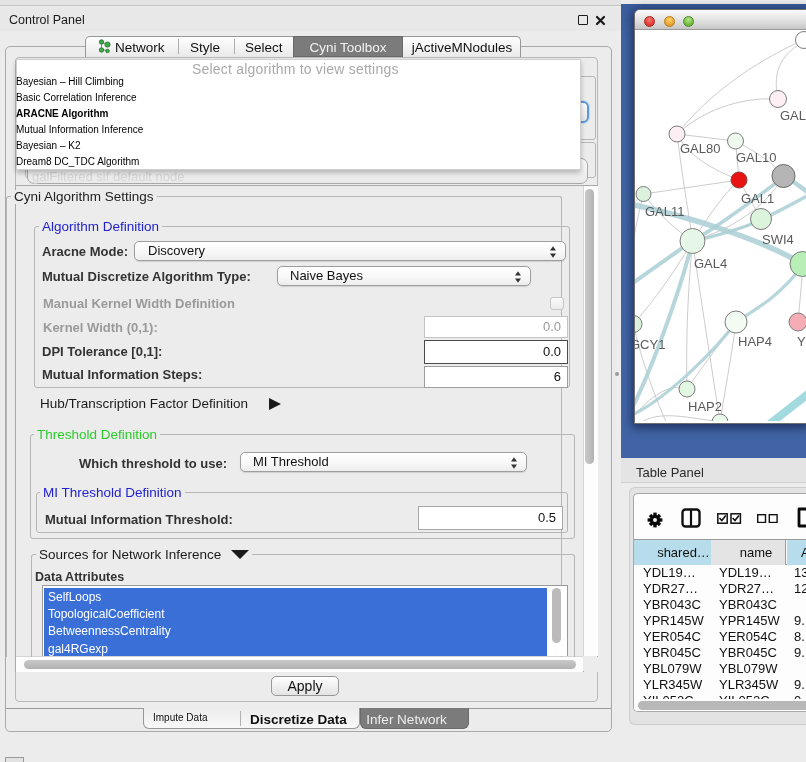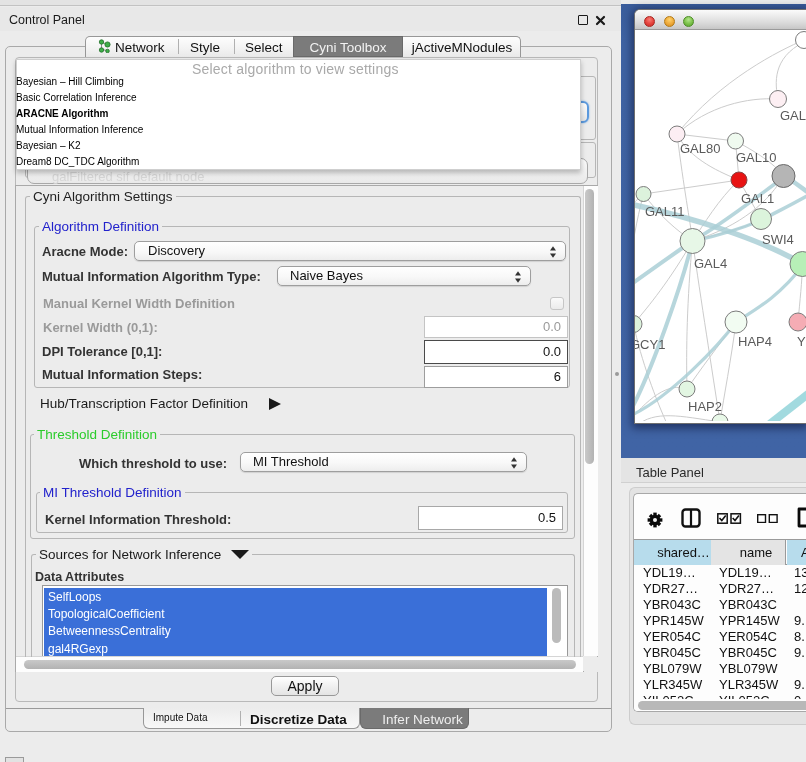--- a/index.html
+++ b/index.html
@@ -52,47 +52,47 @@
 <div class="abs" style="left:115px;top:40px;font-size:13.5px;color:#111;">Network</div>
 <div class="abs" style="left:190px;top:40px;font-size:13.5px;color:#111;">Style</div>
 <div class="abs" style="left:245px;top:40px;font-size:13.5px;color:#111;">Select</div>
 <div class="abs" style="left:293px;top:40px;width:110px;text-align:center;font-size:13.5px;color:#f2f2f2;">Cyni Toolbox</div>
 <div class="abs" style="left:403px;top:40px;width:118px;text-align:center;font-size:13.5px;color:#111;">jActiveMNodules</div>
 
 <div class="abs" style="left:25px;top:76px;width:571px;height:64px;border:1px solid #b6b6b6;border-radius:3px;"></div>
 <div class="abs" style="left:575px;top:101px;width:14px;height:22px;border:2.5px solid #5b99dd;border-radius:6px;background:linear-gradient(#fdfdfd,#e6e6e6);box-shadow:0 0 2px #7fb0e4;"></div>
 <div class="abs" style="left:25px;top:142px;width:571px;height:36px;border:1px solid #b6b6b6;border-radius:3px;"></div>
 <div class="abs" style="left:27px;top:158px;width:561px;height:26px;border:1px solid #a8a8a8;border-radius:7px;background:linear-gradient(#fbfbfb,#e9e9e9);"></div>
-<div class="abs" style="left:52px;top:169px;font-size:13px;color:#d6d6d6;">galFiltered sif default node</div>
+<div class="abs" style="left:32px;top:169px;font-size:13px;color:#d6d6d6;">galFiltered sif default node</div>
 
 <div class="abs" style="left:15px;top:185px;width:583px;height:487px;border:1px solid #a9a9a9;background:#ececec;"></div>
 
 <div class="abs" style="left:583px;top:186px;width:15px;height:470px;background:#fdfdfd;border-left:1px solid #d5d5d5;"></div>
 <div class="abs" style="left:585px;top:189px;width:9px;height:275px;background:linear-gradient(90deg,#c9c9c9,#b2b2b2);border-radius:5px;"></div>
 
 <div class="abs" style="left:16px;top:656px;width:567px;height:16px;background:#fdfdfd;border-top:1px solid #d5d5d5;"></div>
 <div class="abs" style="left:24px;top:660px;width:552px;height:9px;background:linear-gradient(#c9c9c9,#b2b2b2);border-radius:5px;"></div>
 <div class="abs" style="left:584px;top:657px;width:14px;height:15px;background:#ececec;"></div>
 
-<div class="gbox" style="left:25px;top:196px;width:556px;height:461px;border-radius:3px 3px 0 0;border-bottom:none;">
+<div class="gbox" style="left:6px;top:196px;width:556px;height:461px;border-radius:3px 3px 0 0;border-bottom:none;">
   <div class="gtit" style="left:4px;color:#222;">Cyni Algorithm Settings</div>
 </div>
 
 <div class="gbox" style="left:34px;top:226px;width:536px;height:162px;">
   <div class="gtit" style="left:4px;color:#2222cc;">Algorithm Definition</div>
 </div>
 <div class="abs lbl" style="left:42px;top:244px;">Aracne Mode:</div>
 <div class="combo" style="left:134px;top:241px;width:432px;">
   <span style="margin-left:13px;">Discovery</span>
   <svg class="arr" viewBox="0 0 10 12">
       <path d="M5 0.2 L8 4.4 L2 4.4 Z" fill="#333"></path>
       <path d="M5 11.8 L8 7.6 L2 7.6 Z" fill="#333"></path>
     </svg>
 </div>
-<div class="abs lbl" style="left:42px;top:269px;">Mutual Information Algorithm Type:</div>
+<div class="abs lbl" style="left:42px;top:269px;">Mutual Discretize Algorithm Type:</div>
 <div class="combo" style="left:277px;top:266px;width:254px;">
   <span style="margin-left:12px;">Naive Bayes</span>
   <svg class="arr" viewBox="0 0 10 12">
       <path d="M5 0.2 L8 4.4 L2 4.4 Z" fill="#333"></path>
       <path d="M5 11.8 L8 7.6 L2 7.6 Z" fill="#333"></path>
     </svg>
 </div>
 <div class="abs lbl" style="left:43px;top:296px;color:#9a9a9a;">Manual Kernel Width Definition</div>
 <div class="abs" style="left:550px;top:297px;width:14px;height:13px;border:1px solid #c6c6c6;border-radius:3px;background:linear-gradient(#fafafa,#ebebeb);"></div>
 <div class="abs lbl" style="left:43px;top:320px;color:#9a9a9a;">Kernel Width (0,1):</div>
@@ -113,21 +113,21 @@
   <span style="margin-left:12px;">MI Threshold</span>
   <svg class="arr" viewBox="0 0 10 12">
       <path d="M5 0.2 L8 4.4 L2 4.4 Z" fill="#333"></path>
       <path d="M5 11.8 L8 7.6 L2 7.6 Z" fill="#333"></path>
     </svg>
 </div>
 
 <div class="gbox" style="left:36px;top:492px;width:532px;height:41px;">
   <div class="gtit" style="left:3px;color:#2222cc;">MI Threshold Definition</div>
 </div>
-<div class="abs lbl" style="left:45px;top:512px;">Kernel Information Threshold:</div>
+<div class="abs lbl" style="left:45px;top:512px;">Mutual Information Threshold:</div>
 <div class="field" style="left:418px;top:506px;width:145px;height:24px;line-height:22px;border-color:#a8a8a8;">0.5</div>
 
 <div class="gbox" style="left:31px;top:554px;width:544px;height:103px;border-bottom:none;border-radius:3px 3px 0 0;">
   <div class="gtit" style="left:4px;color:#1a1a1a;">Sources for Network Inference <span style="display:inline-block;width:0;height:0;border-top:9px solid #1a1a1a;border-left:9px solid transparent;border-right:9px solid transparent;vertical-align:0px;margin-left:6px;"></span></div>
 </div>
 <div class="abs lbl" style="left:35px;top:570px;font-size:12.5px;">Data Attributes</div>
 <div class="abs" style="left:42px;top:585px;width:526px;height:71px;border:1px solid #999;border-bottom:none;background:#fff;overflow:hidden;">
   <div style="position:absolute;left:1px;top:2px;width:503px;height:69px;background:#3a6fd8;color:#fff;font-size:12px;padding:1px 0 0 4px;line-height:17.2px;">SelfLoops<br>TopologicalCoefficient<br>BetweennessCentrality<br>gal4RGexp</div>
   <div style="position:absolute;right:2px;top:0px;width:17px;height:71px;background:#fff;"></div>
   <div style="position:absolute;right:6px;top:2px;width:9px;height:55px;background:#bbb;border-radius:5px;"></div>
@@ -145,21 +145,21 @@
 </div>
 
 <div class="abs" style="left:271px;top:676px;width:68px;height:20px;border:1px solid #989898;border-radius:5px;background:linear-gradient(#ffffff,#f0f0f0 50%,#e4e4e4);text-align:center;font-size:14px;color:#111;line-height:19px;">Apply</div>
 
 <div class="abs" style="left:6px;top:708px;width:605px;height:1px;background:#9a9a9a;"></div>
 <div class="abs" style="left:143px;top:708px;width:217px;height:21px;border:1px solid #979797;border-top:none;border-radius:0 0 6px 6px;background:linear-gradient(#ececec,#f8f8f8);"></div>
 <div class="abs" style="left:360px;top:708px;width:109px;height:21px;background:#7b7b7b;border:1px solid #6a6a6a;border-top:none;border-radius:0 0 6px 6px;"></div>
 <div class="abs" style="left:240px;top:711px;width:1px;height:15px;background:#b0b0b0;"></div>
 <div class="abs" style="left:153px;top:712px;font-size:10px;font-weight:normal;color:#111;">Impute Data</div>
 <div class="abs" style="left:250px;top:712px;font-size:13.5px;font-weight:bold;color:#111;">Discretize Data</div>
-<div class="abs" style="left:368px;top:712px;width:109px;text-align:center;font-size:13.5px;color:#eee;">Infer Network</div>
+<div class="abs" style="left:352px;top:712px;width:109px;text-align:center;font-size:13.5px;color:#eee;">Infer Network</div>
 
 <div class="abs" style="left:5px;top:757px;width:19px;height:10px;border:1.5px solid #9a9a9a;background:#e2e2e2;"></div>
 
 <div class="abs" style="left:615px;top:372px;width:4px;height:4px;border-radius:2px;background:#9a9a9a;"></div>
 
 <div class="abs" style="left:621px;top:0;width:185px;height:4px;background:#ececec;"></div>
 <div class="abs" style="left:621px;top:4px;width:185px;height:454px;background:linear-gradient(#3a5d9c,#3f63a3 40px,#4064a5);"></div>
 
 <div class="abs" style="left:634px;top:9px;width:172px;height:415px;border:1px solid #6f6f6f;border-right:none;border-radius:6px 0 0 0;background:#fff;box-shadow:0 2px 10px 2px rgba(0,0,30,0.5);"></div>
 <div class="abs" style="left:635px;top:10px;width:171px;height:20px;border-radius:5px 0 0 0;background:linear-gradient(#fbfbfb,#d9d9d9 70%,#c6c6c6);border-bottom:1px solid #9a9a9a;"></div>

